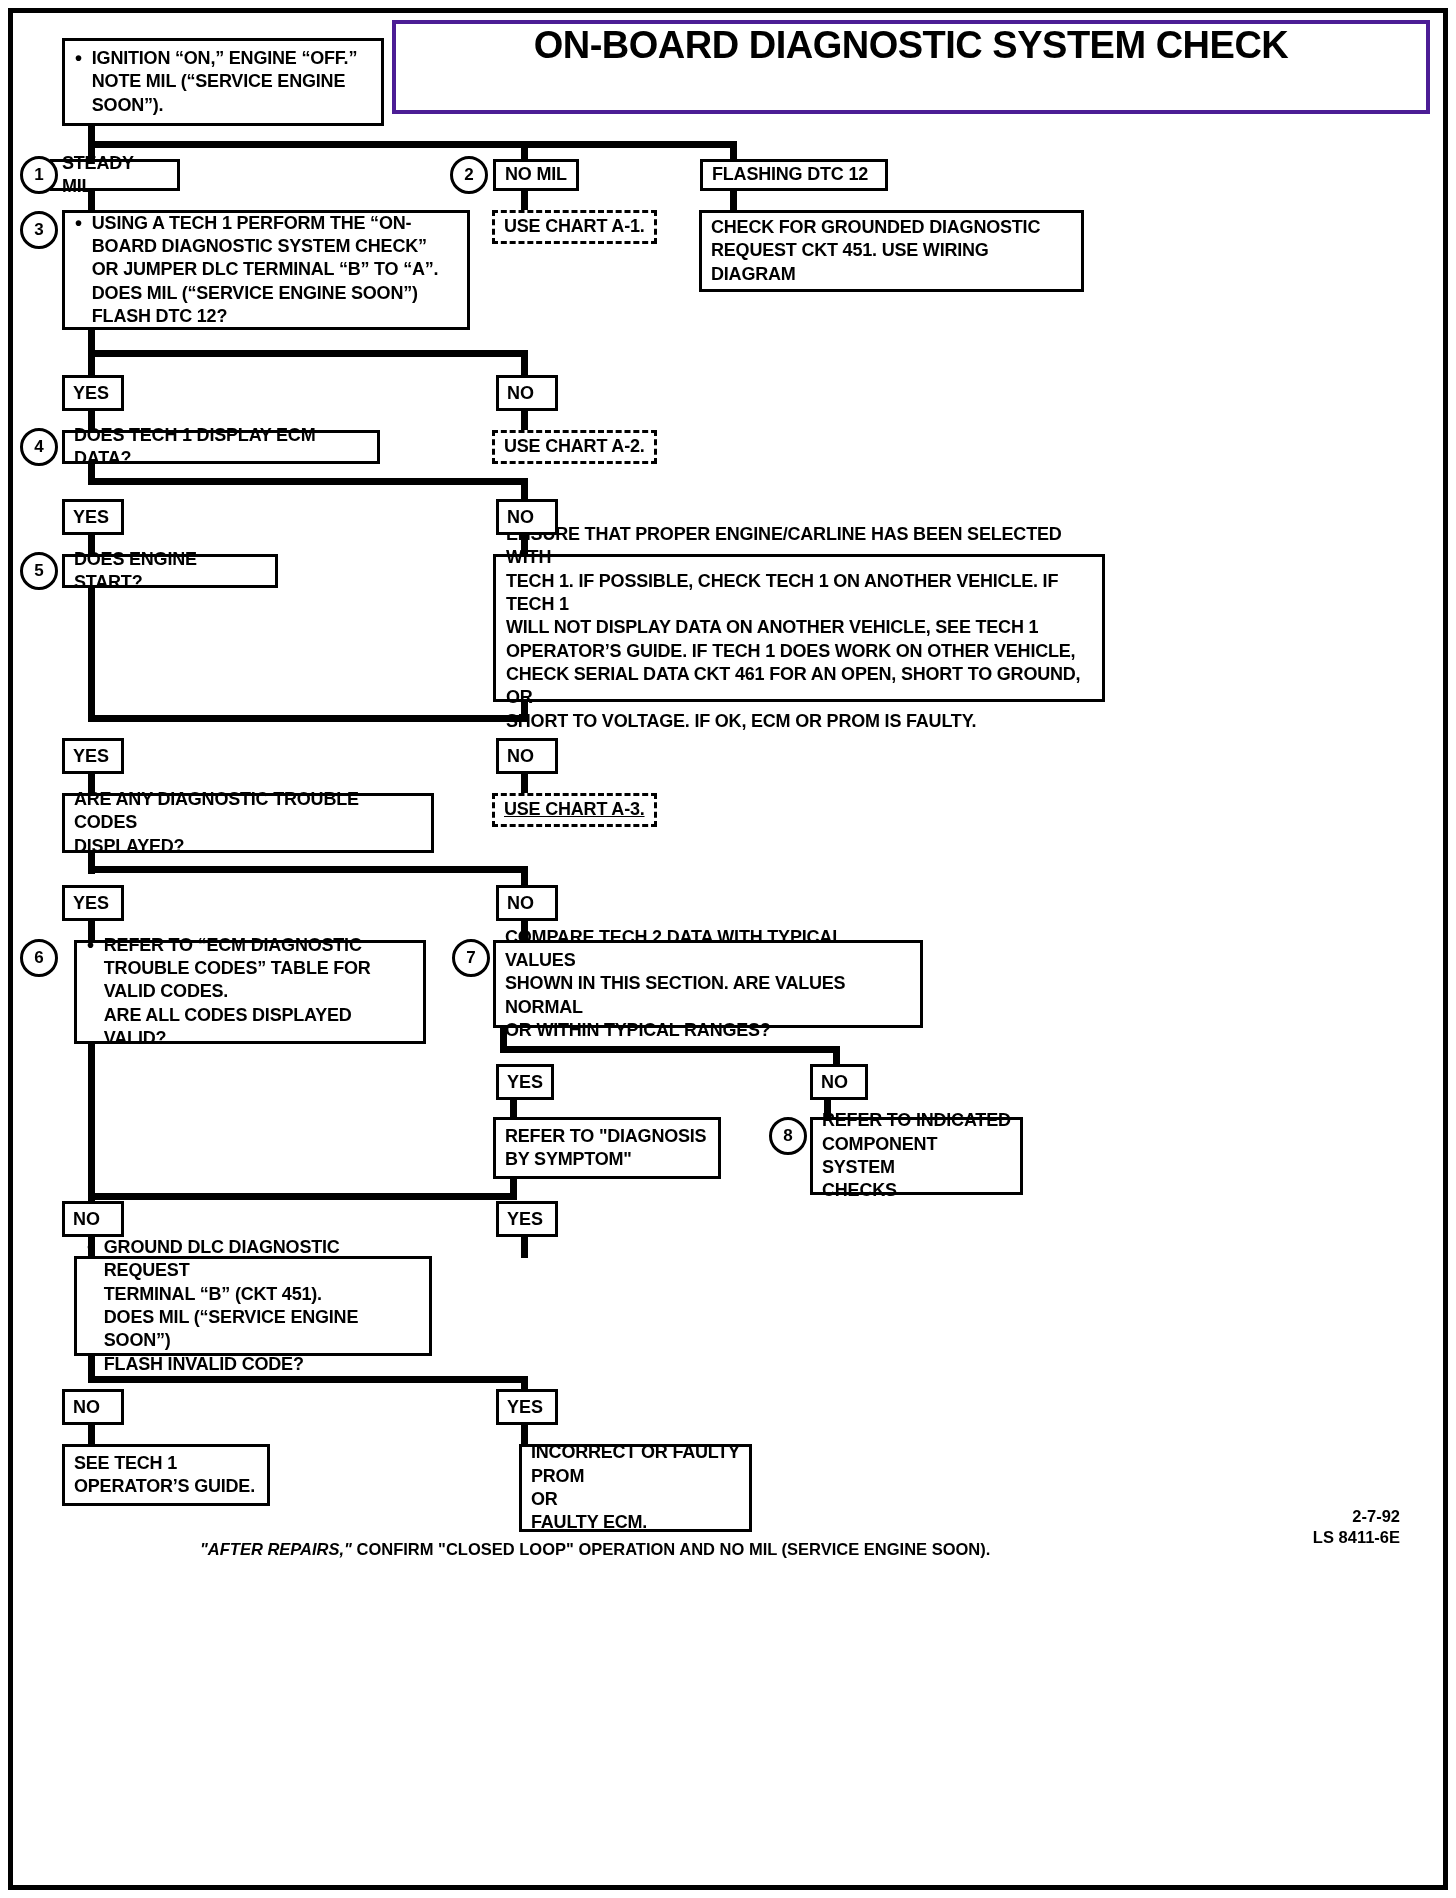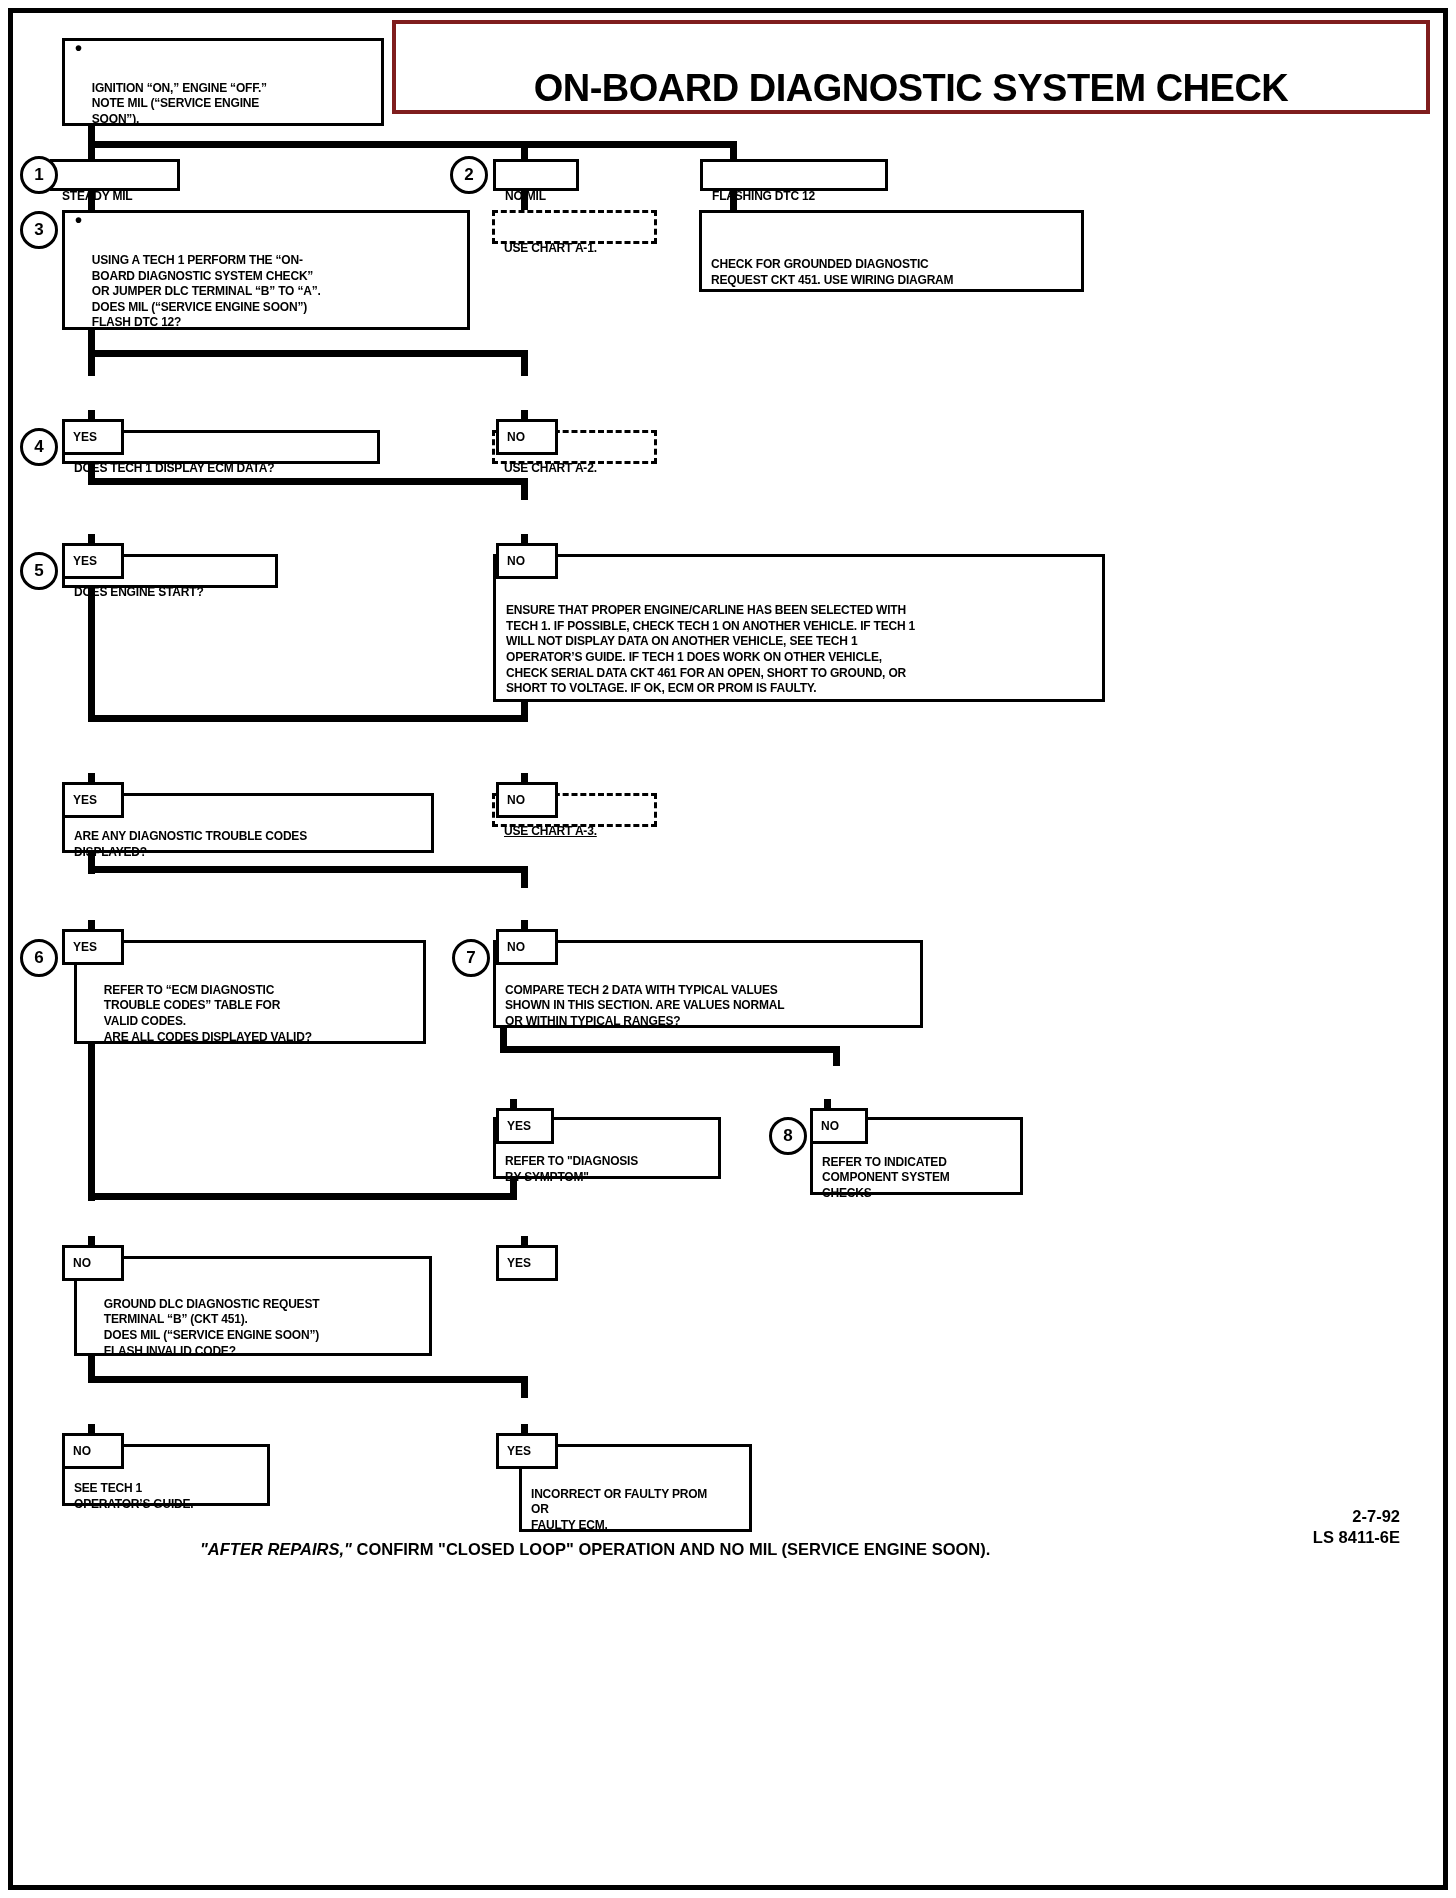--- a/index.html
+++ b/index.html
@@ -92,24 +92,24 @@
   
   .ln {
     position: absolute;
     background: #000;
     z-index: 2;
   }
 
   
   .title-box {
     position: absolute;
-    border: 4px solid #7f1d1d;
-    background: #fff;
-    display: flex;
-    align-items: flex-end;
+    border: 4px solid #4c1d95;
+    background: #fff;
+    display: flex;
+    align-items: flex-start;
     justify-content: center;
     z-index: 7;
   }
   .title-box .t {
     font-size: 38px;
     font-weight: bold;
     letter-spacing: -0.5px;
     white-space: nowrap;
   }
 
@@ -122,21 +122,21 @@
   }
   .footer-note .ital { font-style: italic; }
   .footer-code {
     position: absolute;
     font-weight: bold;
     font-size: 16.5px;
     text-align: right;
     line-height: 1.25;
     z-index: 7;
   }
-  .fs15 { font-size: 12px; margin-top: 44px; }
+  .fs15 { font-size: 18px; }
 </style>
 </head>
 <body>
 
 <div id="page">
 
   <div class="page-frame"></div>
 
   <div class="title-box" style="left:392px; top:20px; width:1038px; height:94px;">
     <span class="t">ON-BOARD DIAGNOSTIC SYSTEM CHECK</span>

